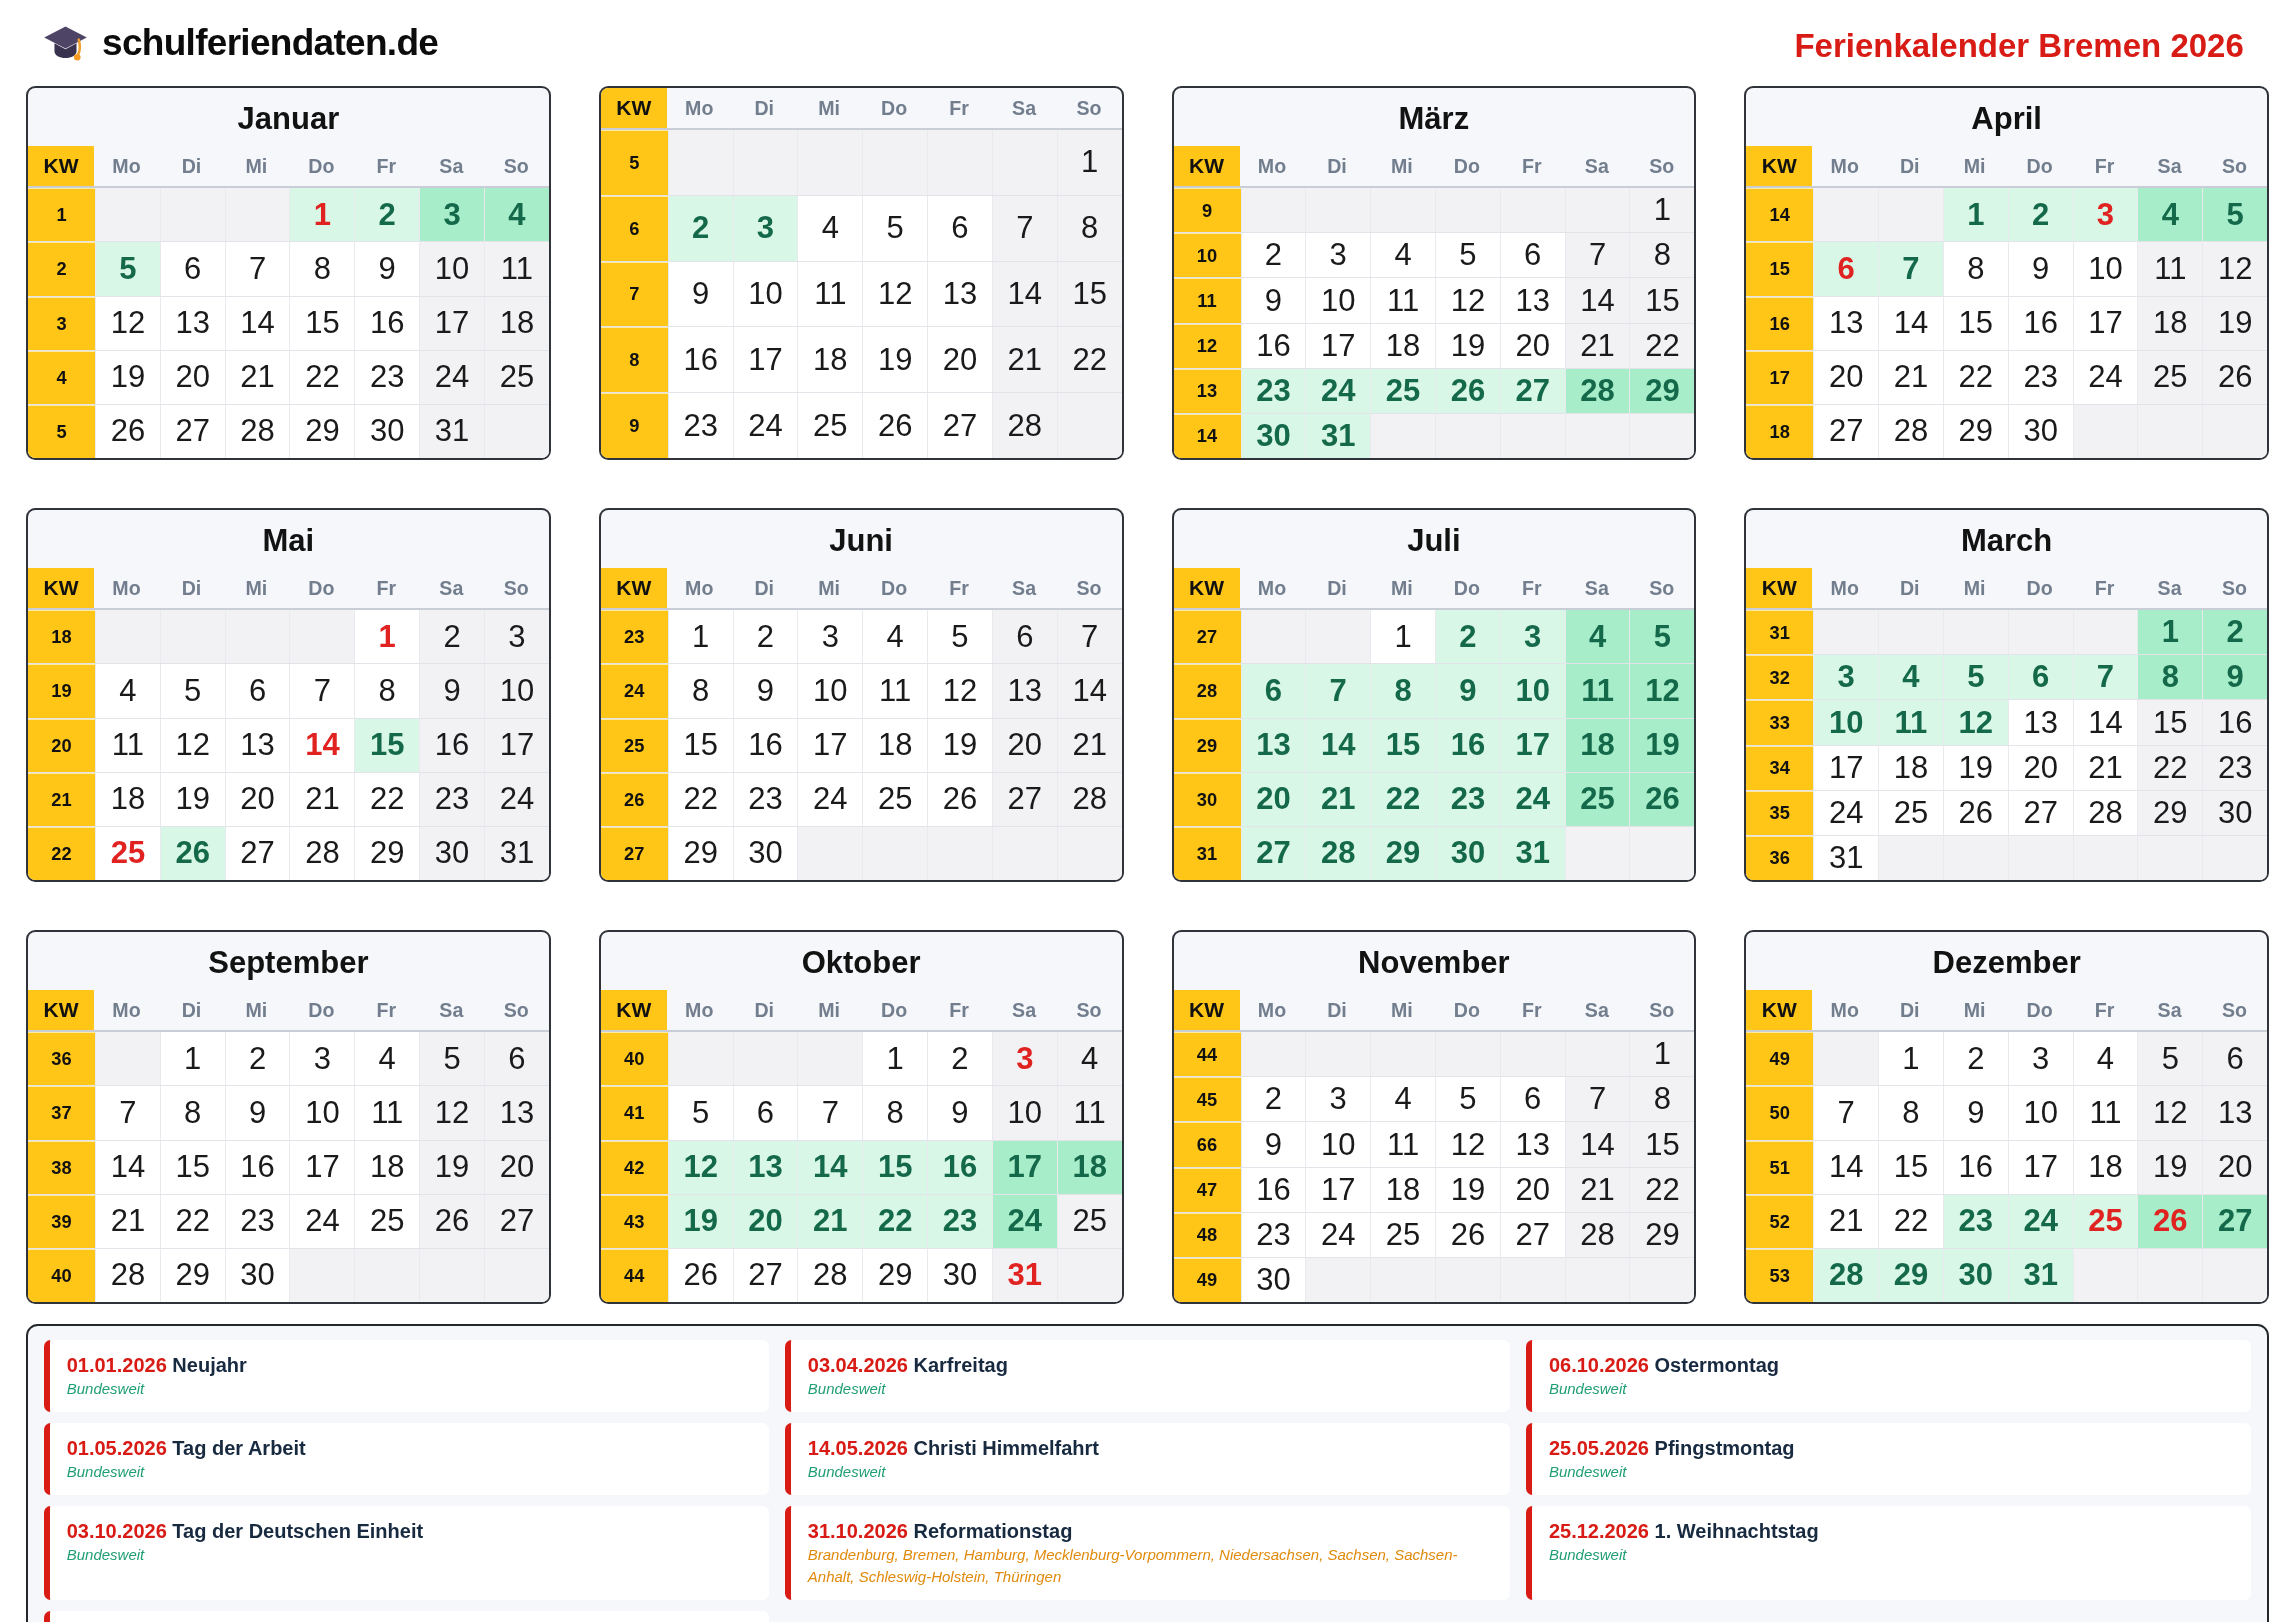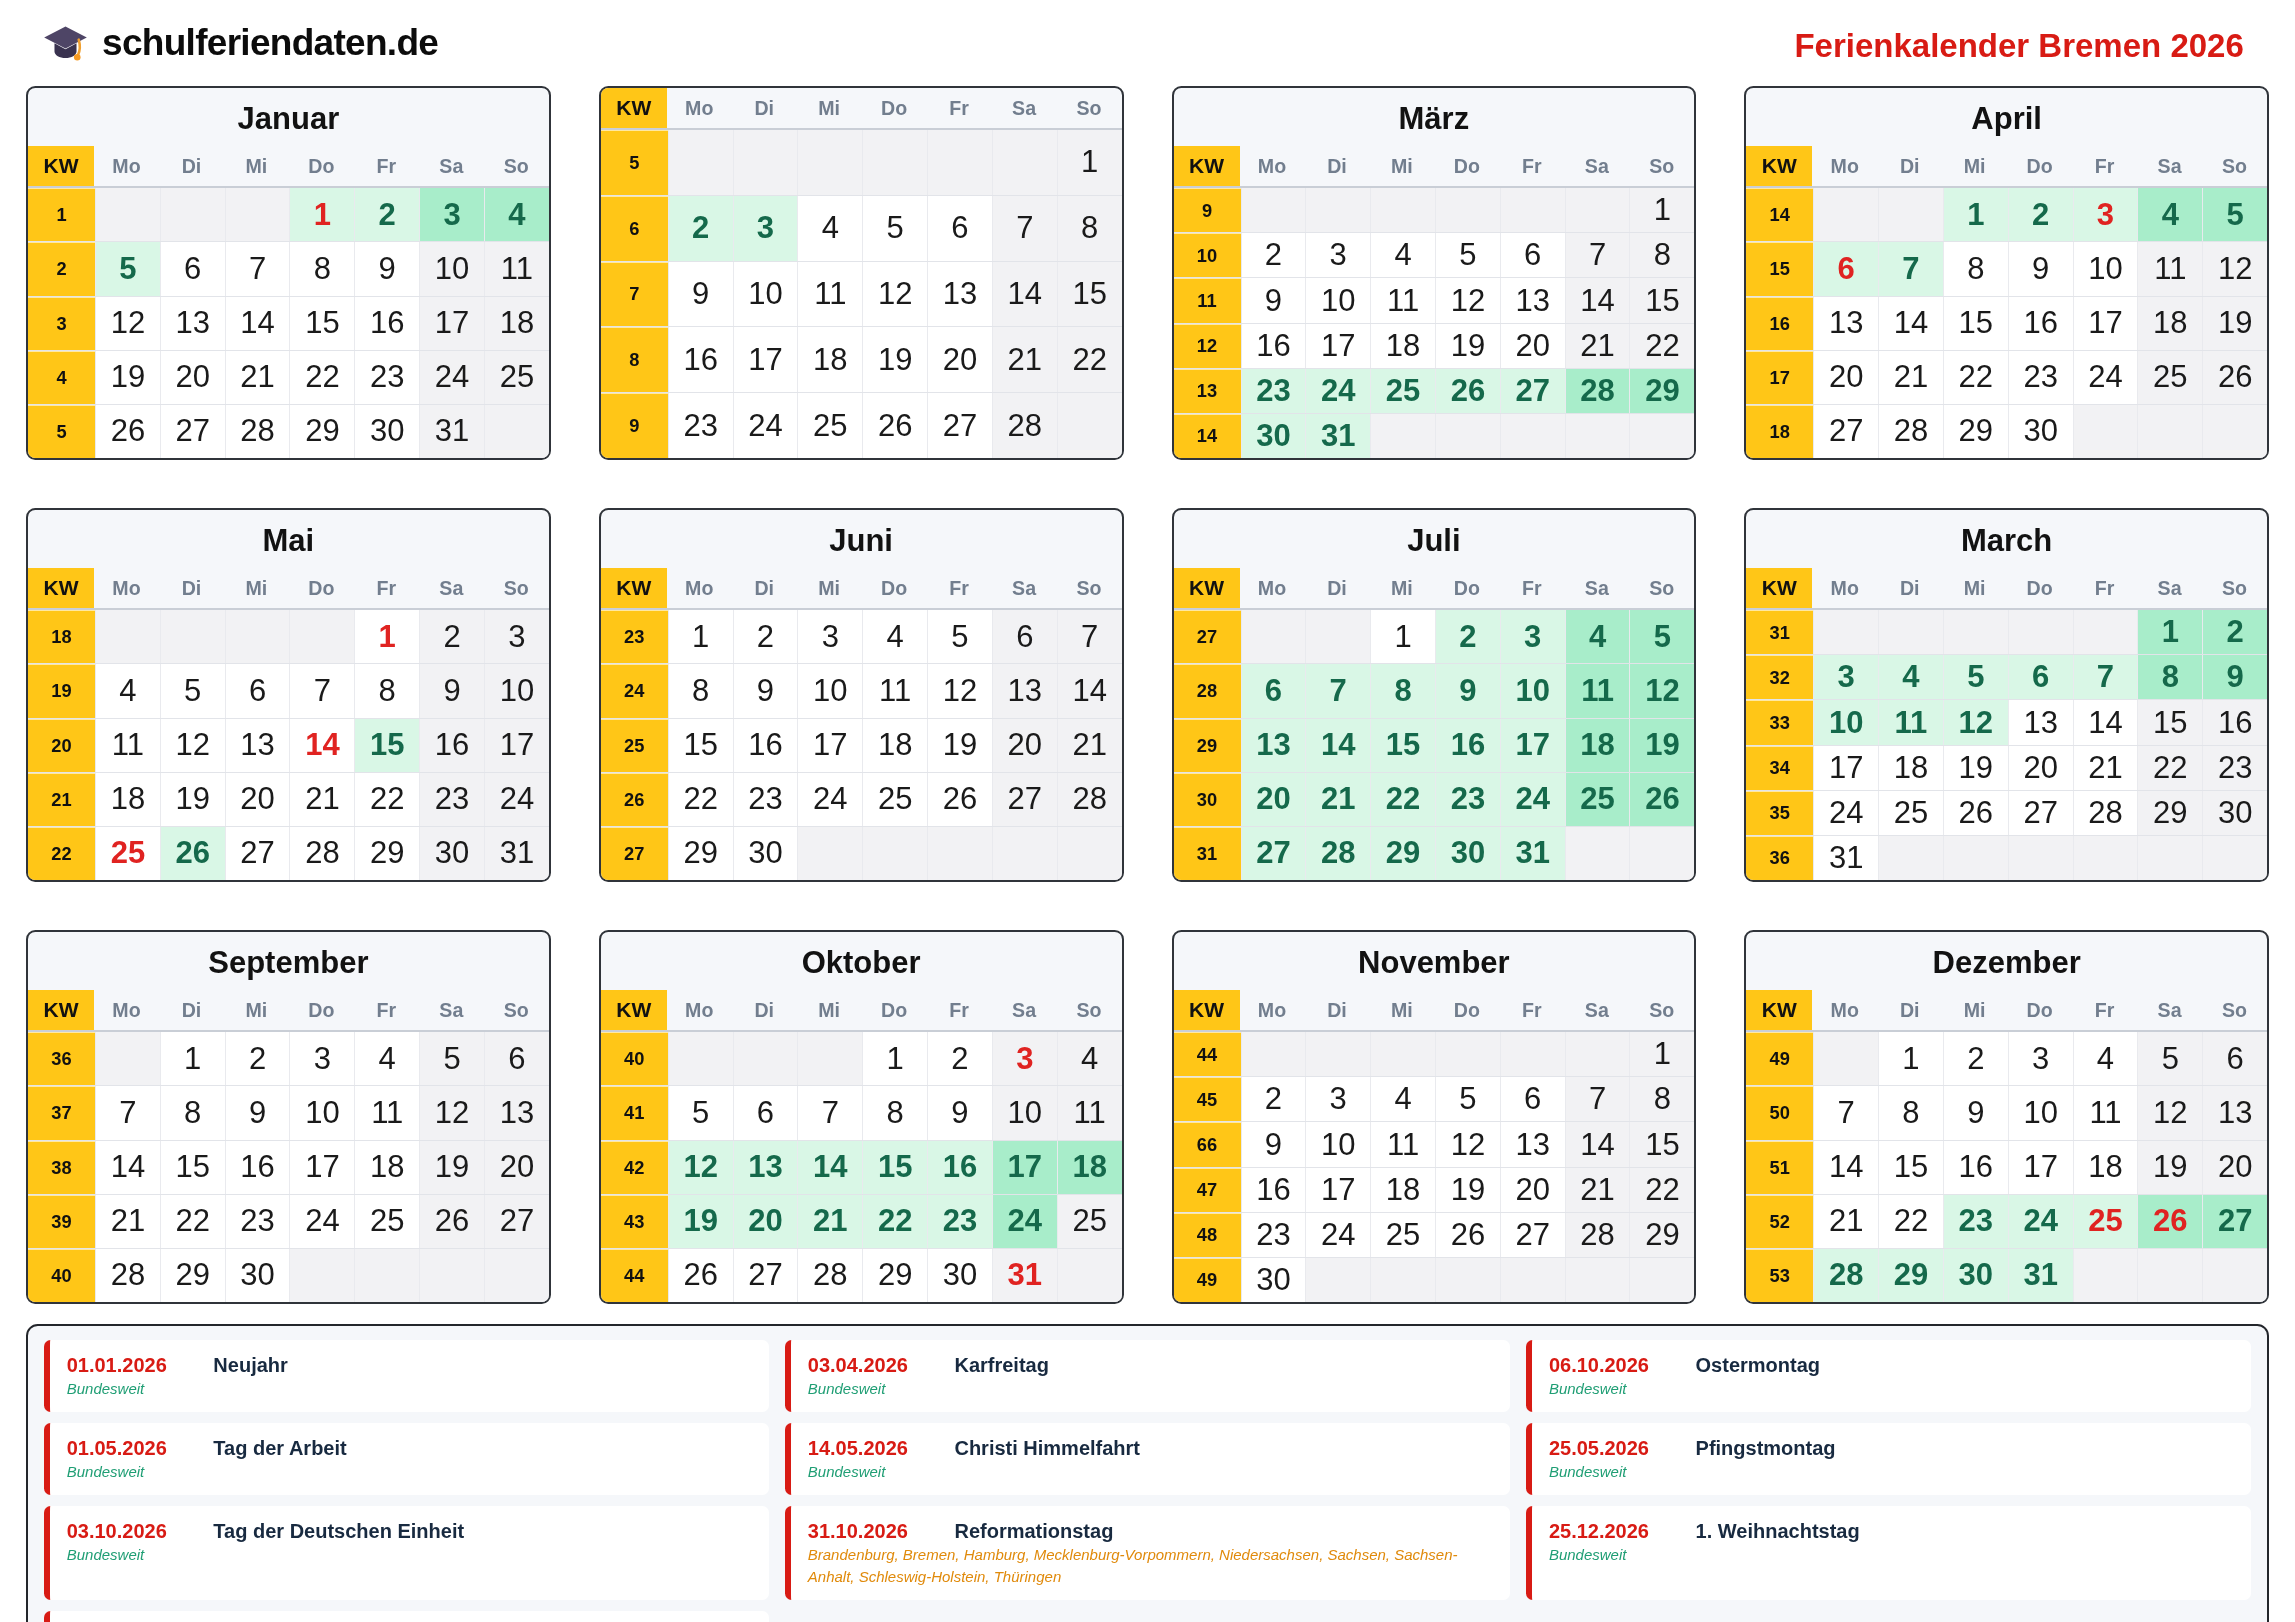--- a/index.html
+++ b/index.html
@@ -80,21 +80,21 @@
     align-items: stretch;
   }
   .holiday-card {
     background:#ffffff;
     border-left: 6.5px solid var(--brand-red,#d81b14);
     border-radius: 6.5px;
     padding: 13px 17px 11.8px 17px;
   }
   .holiday-head { font-size:20px; font-weight:700; line-height:1.25; }
   .holiday-date { color: var(--brand-red,#d81b14); }
-  .holiday-name { color:#182a40;margin-left:41px; }
+  .holiday-name { color:#182a40; }
   .holiday-regions {
     margin-top: 0; font-size:15px; font-style: italic; line-height:1.5;
     color: var(--regions-green,#1f9e74);
   }
   .holiday-regions.regional { color: var(--regions-orange,#e08a0b); }
 </style>
 </head>
 <body>
 
 <div class="page">

